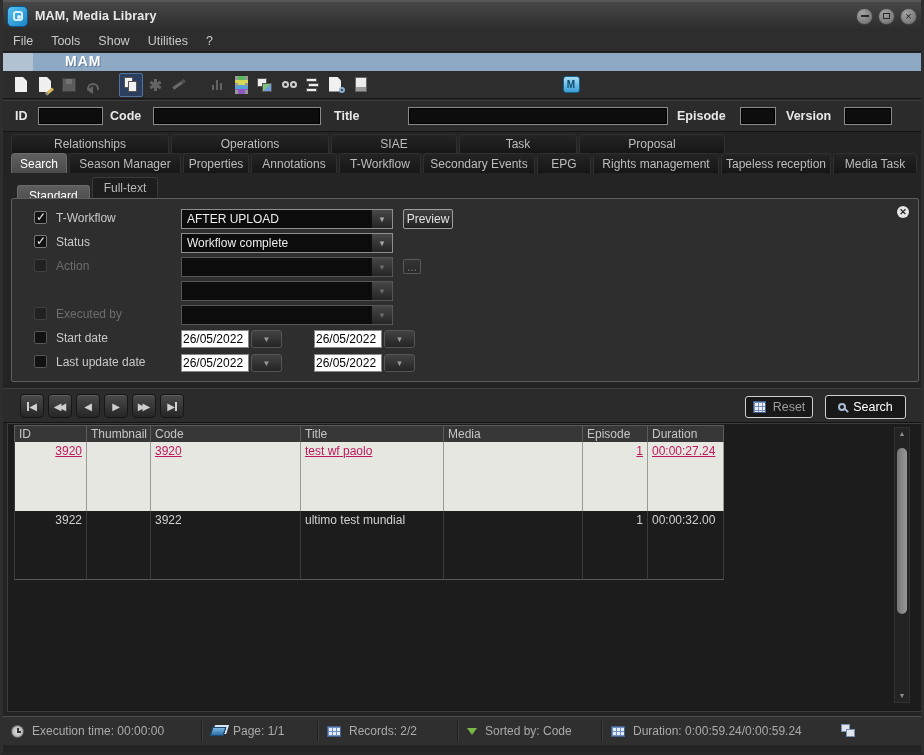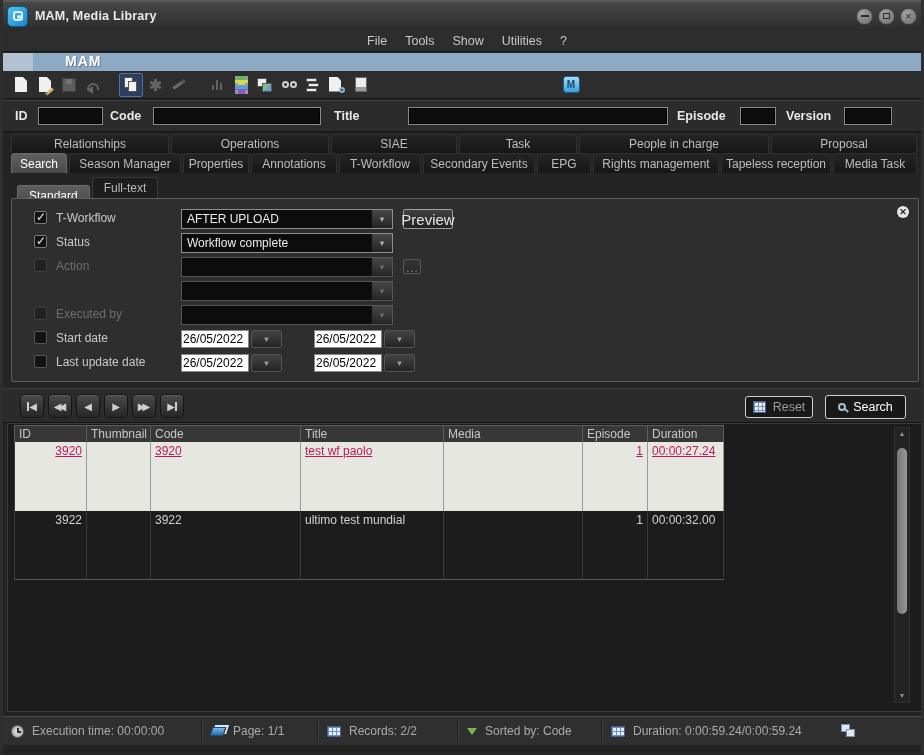--- a/index.html
+++ b/index.html
@@ -16,21 +16,21 @@
   .appicon span::after{content:"";position:absolute;left:2px;top:2px;width:4px;height:4px;border-radius:50%;background:#d8f0fc;}
   .title-text{color:#e9e9e9;font-size:12.5px;font-weight:bold;letter-spacing:.2px;}
   .winbtns{margin-left:auto;display:flex;gap:5px;}
   .winbtn{width:17px;height:17px;border-radius:50%;border:1px solid #454545;color:#262626;
     background:radial-gradient(circle at 35% 30%,#a2a2a2,#6b6b6b);
     display:flex;align-items:center;justify-content:center;font-size:11px;line-height:1;}
   .winbtn .sq{display:block;width:7px;height:6px;border:1px solid #2a2a2a;}
   .winbtn .mn{display:block;width:8px;height:2px;background:#2a2a2a;}
   
   .menubar{position:absolute;top:30px;left:0;right:0;height:22px;background:#2d2d2d;
-    border-bottom:1px solid #1a1a1a;display:flex;align-items:center;gap:18px;padding-left:10px;justify-content:center;}
+    border-bottom:1px solid #1a1a1a;display:flex;align-items:center;gap:18px;padding-left:10px;}
   .menuitem{color:#c9c9c9;font-size:12.5px;}
   
   .bluebar{position:absolute;top:53px;left:0;right:0;height:18px;background:#8ea9c4;}
   .bluebar::before{content:"";position:absolute;left:0;top:0;width:30px;height:100%;background:#b2c2d2;}
   .bluebar .mam{position:absolute;left:35px;top:0;color:#fff;font-weight:bold;font-size:14px;
     text-shadow:1px 1px 0 #60799a;letter-spacing:1px;margin-left:27px;}
   
   .toolbar{position:absolute;top:71px;left:0;right:0;height:28px;background:#2d2d2d;
     border-bottom:1px solid #191919;display:flex;align-items:center;padding-left:6px;}
   .tbtn{width:24px;height:24px;display:flex;align-items:center;justify-content:center;border-radius:2px;position:relative;}
@@ -105,21 +105,21 @@
   .slabel{position:absolute;left:44px;top:2px;font-size:12px;color:#c9c9c9;}
   .slabel.disabled{color:#6d6d6d;}
   .combo{position:absolute;left:169px;top:0;width:212px;height:20px;display:flex;
     background:#0c0c0c;border:1px solid #8e8e8e;}
   .combo .val{flex:1;color:#ececec;font-size:12px;padding:2px 5px;white-space:nowrap;overflow:hidden;}
   .combo .arw{width:21px;background:linear-gradient(#474747,#252525);border-left:1px solid #101010;
     color:#a8a8a8;font-size:8px;display:flex;align-items:center;justify-content:center;}
   .combo.disabled{border-color:#565656;}
   .combo.disabled .arw{color:#6a6a6a;}
   .pushbtn{position:absolute;background:linear-gradient(#404040,#222);border:1px solid #9e9e9e;
-    border-radius:2px;color:#e2e2e2;font-size:15px;display:flex;align-items:center;justify-content:center;}
+    border-radius:2px;color:#e2e2e2;font-size:12px;display:flex;align-items:center;justify-content:center;}
   .datebox{position:absolute;top:1px;width:68px;height:18px;background:#fff;color:#000;
     font-size:12px;padding:1px 1px;border:1px solid #888;}
   .datearw{position:absolute;top:1px;width:31px;height:18px;background:linear-gradient(#434343,#242424);
     border:1px solid #555;border-radius:3px;color:#9a9a9a;font-size:8px;
     display:flex;align-items:center;justify-content:center;}
   .panel-close{position:absolute;right:9px;top:7px;width:12px;height:12px;border-radius:50%;
     background:#e6e6e6;color:#232323;font-size:9px;line-height:12px;text-align:center;font-weight:bold;}
   
   .navrow{position:absolute;top:388px;left:0;right:0;height:35px;background:#2b2b2b;
     border-top:1px solid #3d3d3d;border-bottom:1px solid #131313;}
@@ -299,21 +299,20 @@
     <div class="finput" style="left:737px;width:36px"></div>
     <span class="flabel" style="left:783px">Version</span>
     <div class="finput" style="left:841px;width:48px"></div>
   </div>
 
   <div class="tabs1">
     <div class="tab" style="width:158px">Relationships</div>
     <div class="tab" style="width:158px">Operations</div>
     <div class="tab" style="width:126px">SIAE</div>
     <div class="tab" style="width:118px">Task</div>
-    <div class="tab" style="width:190px">People in charge</div>
     <div class="tab" style="width:146px">Proposal</div>
   </div>
 
   <div class="tabs2">
     <div class="tab sel" style="width:56px">Search</div>
     <div class="tab" style="width:112px">Season Manager</div>
     <div class="tab" style="width:66px">Properties</div>
     <div class="tab" style="width:86px">Annotations</div>
     <div class="tab" style="width:82px">T-Workflow</div>
     <div class="tab" style="width:112px">Secondary Events</div>

